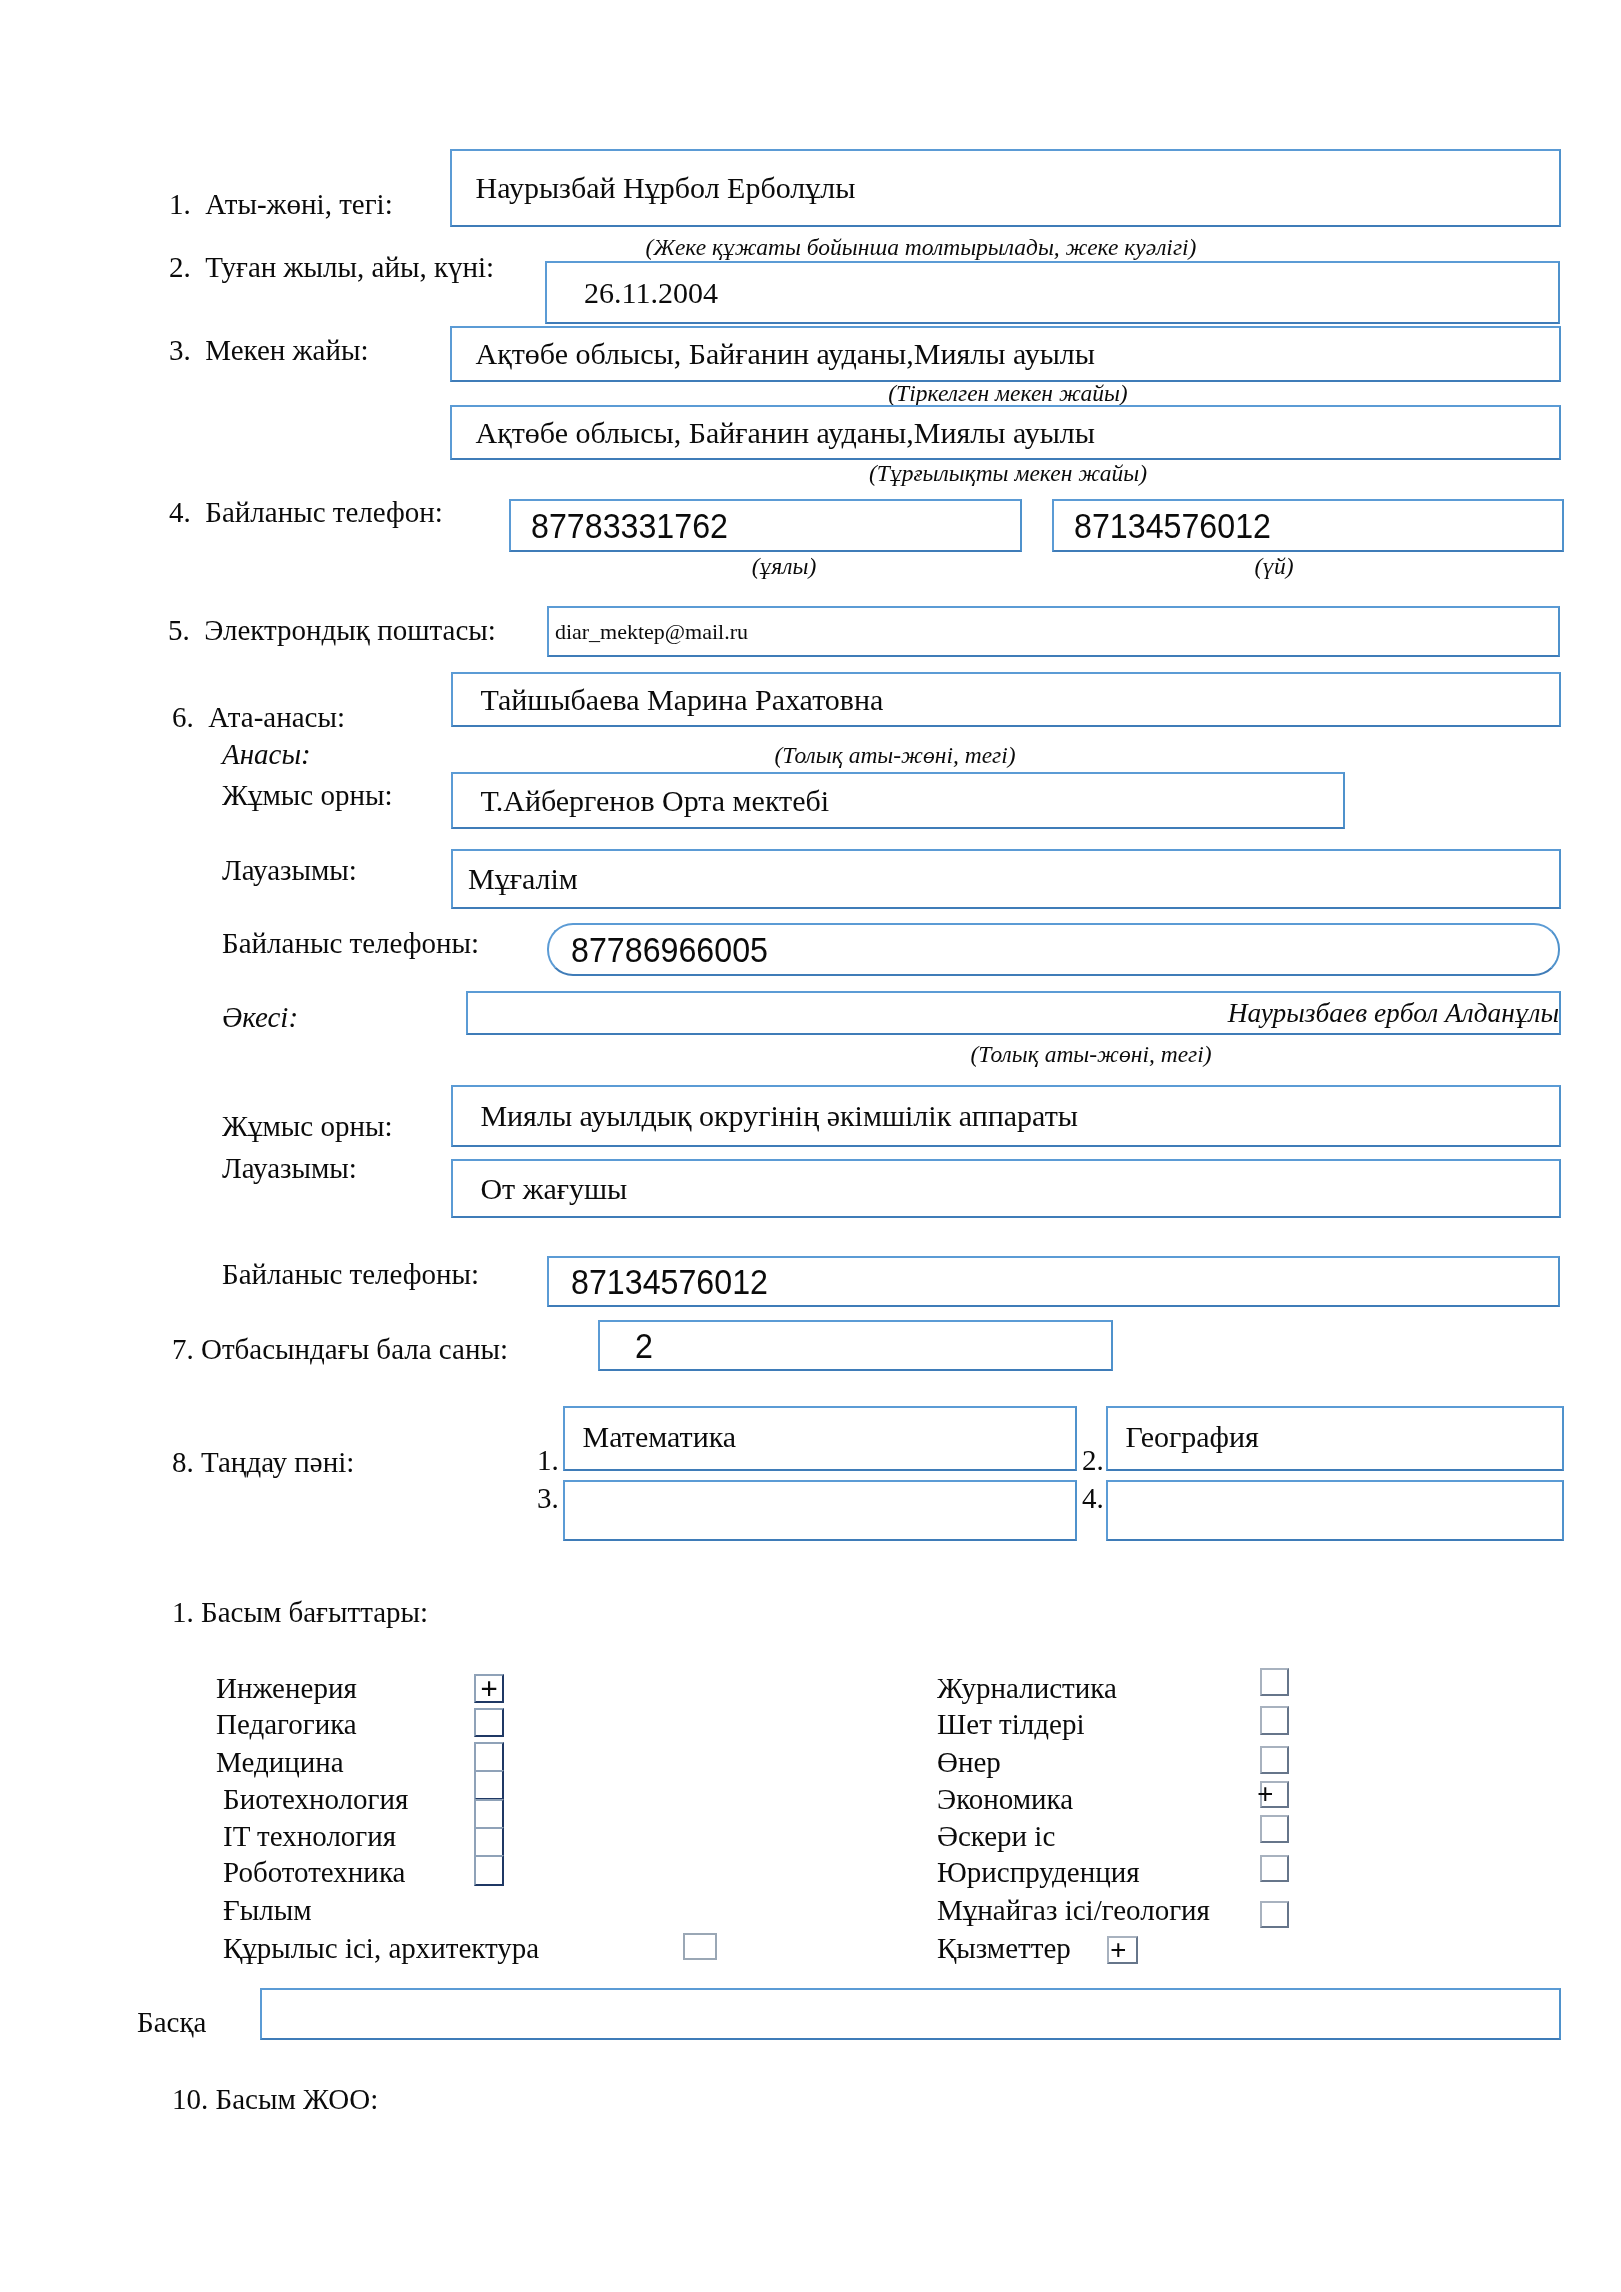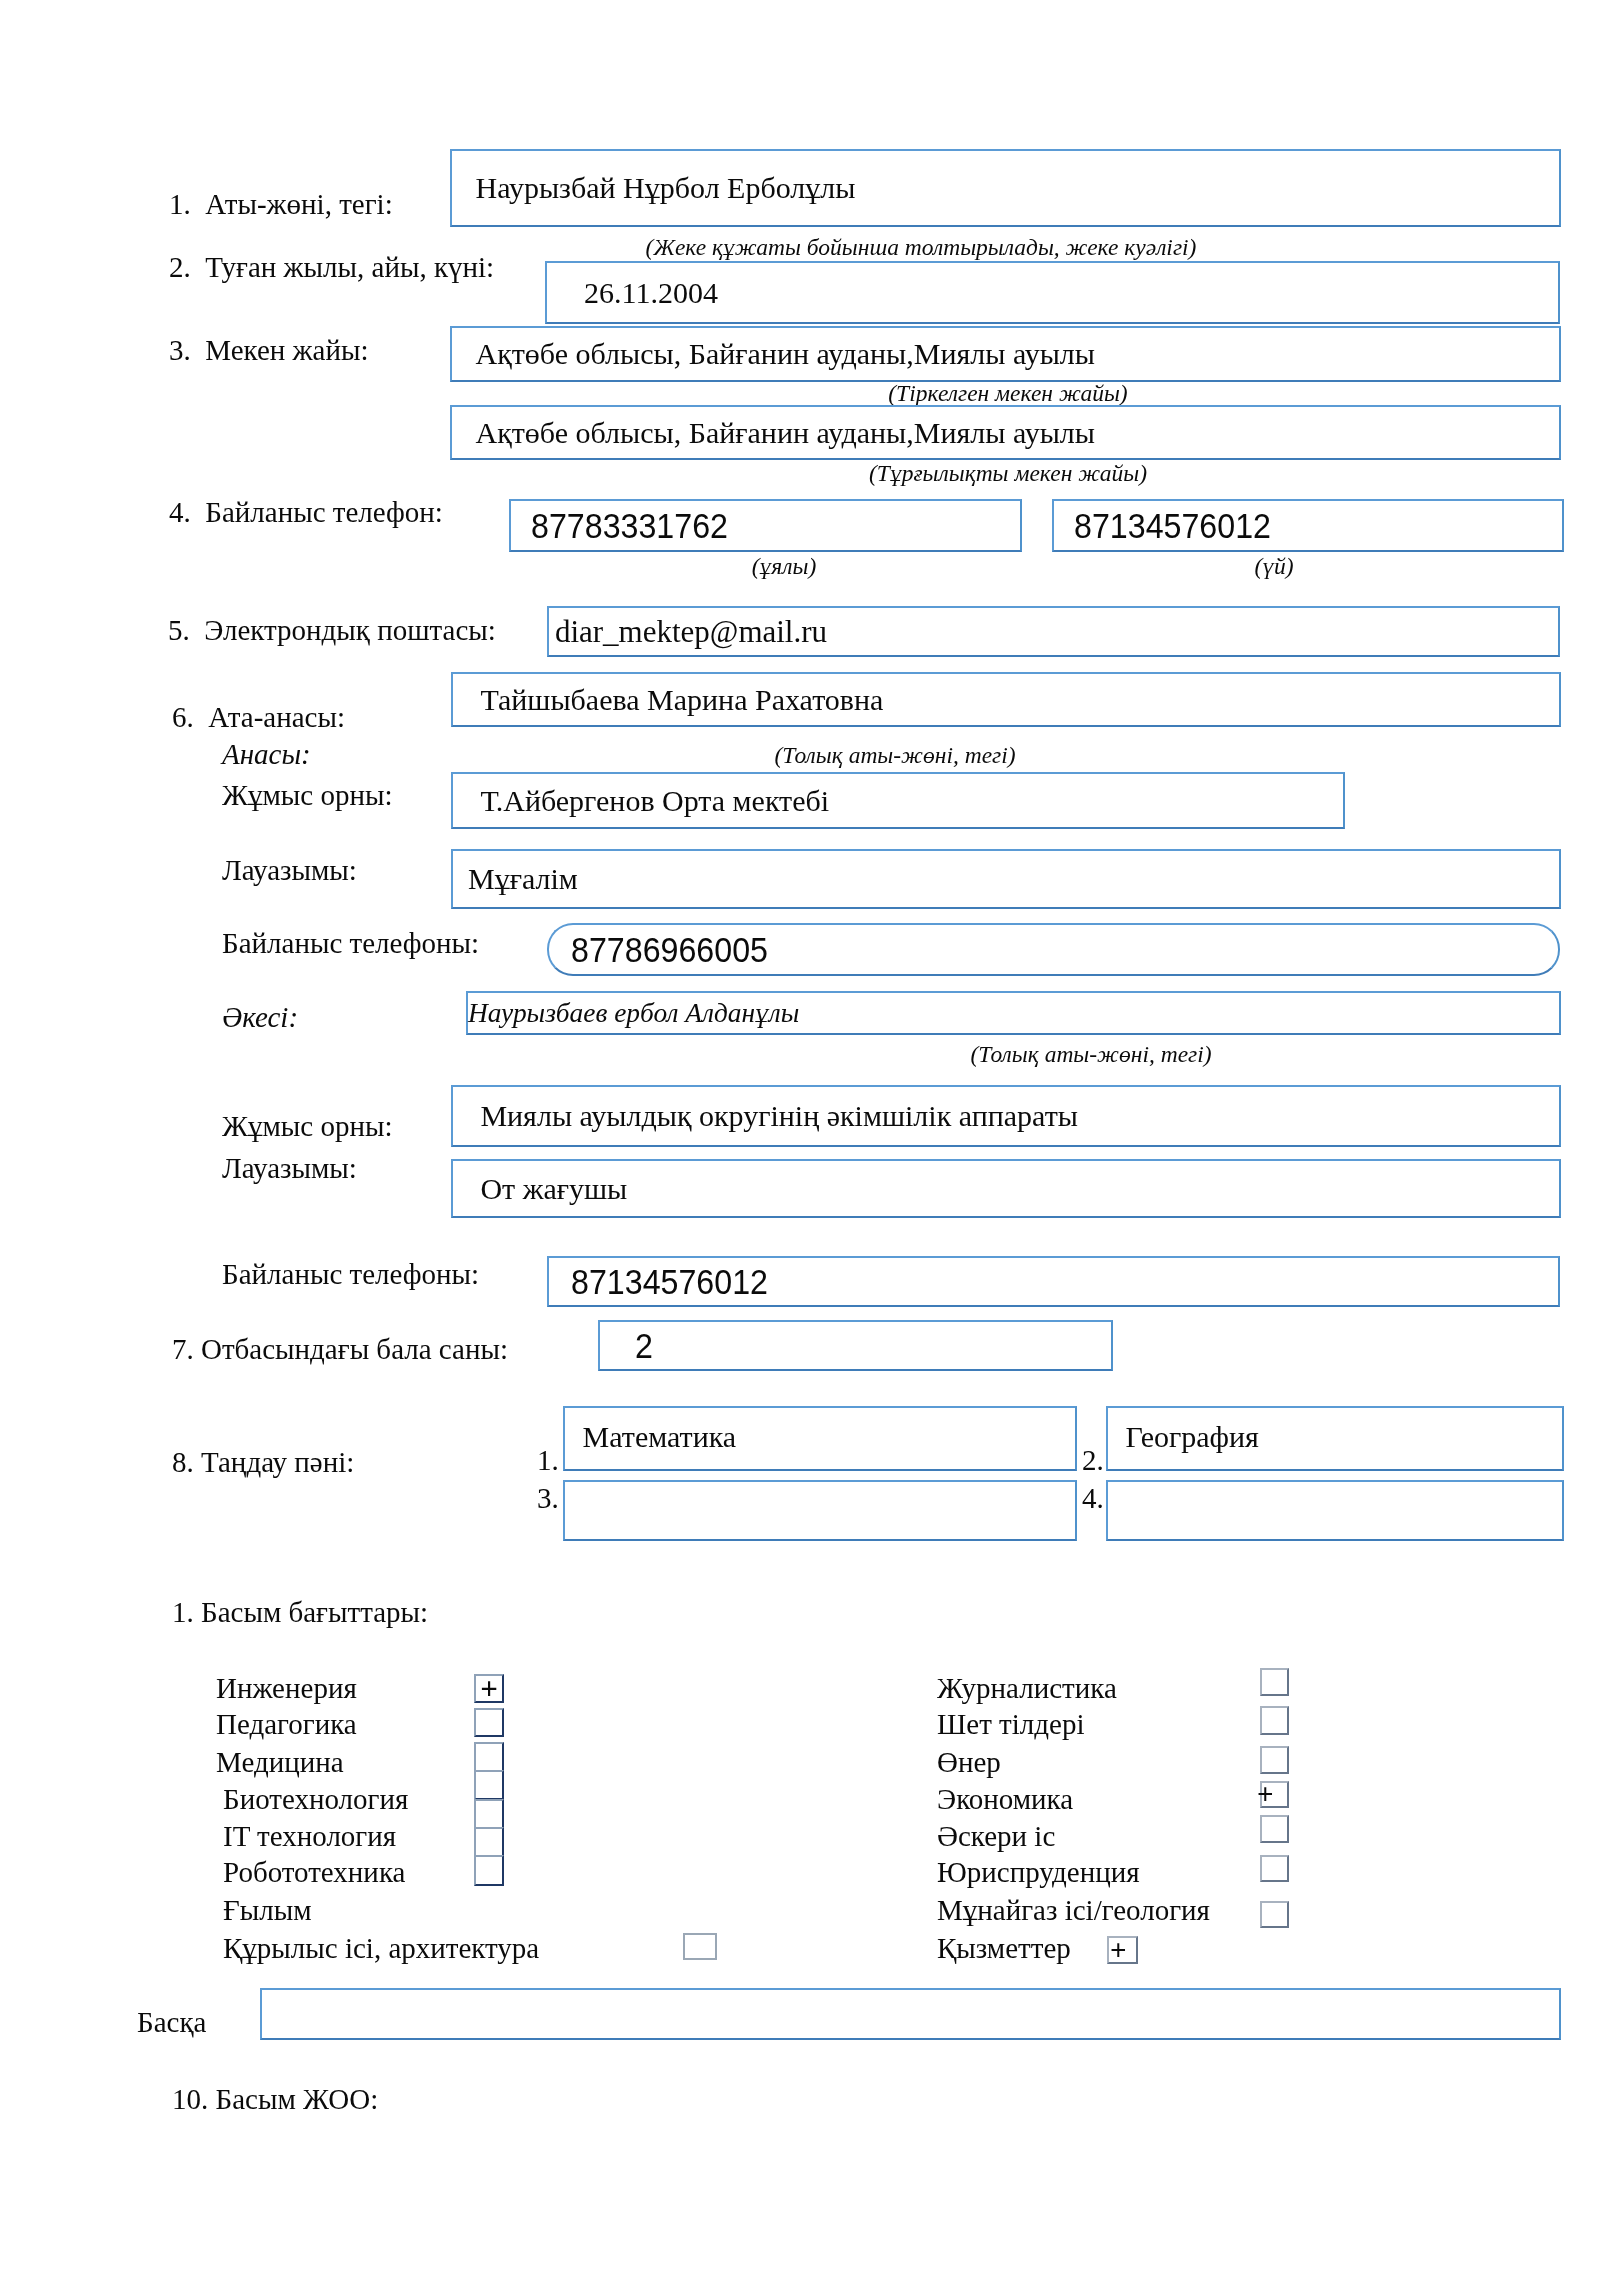--- a/index.html
+++ b/index.html
@@ -3,24 +3,24 @@
 <meta charset="utf-8">
 <style>
   html,body{margin:0;padding:0;background:#ffffff;}
   .page{position:relative;width:1621px;height:2293px;background:#fff;overflow:hidden;
         font-family:"Liberation Serif","DejaVu Serif",serif;color:#0b0b0b;}
   .lbl{position:absolute;font-size:29px;line-height:33px;white-space:pre;}
   .it{font-style:italic;}
   .box{position:absolute;box-sizing:border-box;background:#fff;
        border:2px solid #5B9BD5;border-bottom-color:#3F7CB8;border-right-color:#4F92CC;
        display:flex;align-items:center;}
-  .box.centered{justify-content:flex-start;}
+  .box.centered{justify-content:flex-end;}
   .val{font-size:30px;white-space:pre;}
   .val.sm{font-size:27.4px;}
-  .val.email{font-size:31px;}
+  .val.email{font-size:22px;}
   .num{font-family:"Liberation Sans","DejaVu Sans",sans-serif;font-size:35px;white-space:pre;
        transform:scaleX(.92);transform-origin:0 50%;}
   .cap{position:absolute;font-style:italic;font-size:23.5px;line-height:29px;text-align:center;white-space:pre;}
   .ordnum{position:absolute;font-size:29px;line-height:33px;}
   .cb{position:absolute;box-sizing:border-box;background:#fff;border:2px solid #1F3864;
       border-top-color:#8FA2B8;border-left-color:#8FA2B8;}
   .cb.gray{border:2px solid #66758A;border-top-color:#A8B2BF;border-left-color:#A8B2BF;}
   .cb.light{border:2px solid #9AA7B5;}
   .mark{position:absolute;top:0;left:0;right:0;bottom:0;display:flex;align-items:center;
         justify-content:center;font-size:31px;font-weight:bold;line-height:1;}

